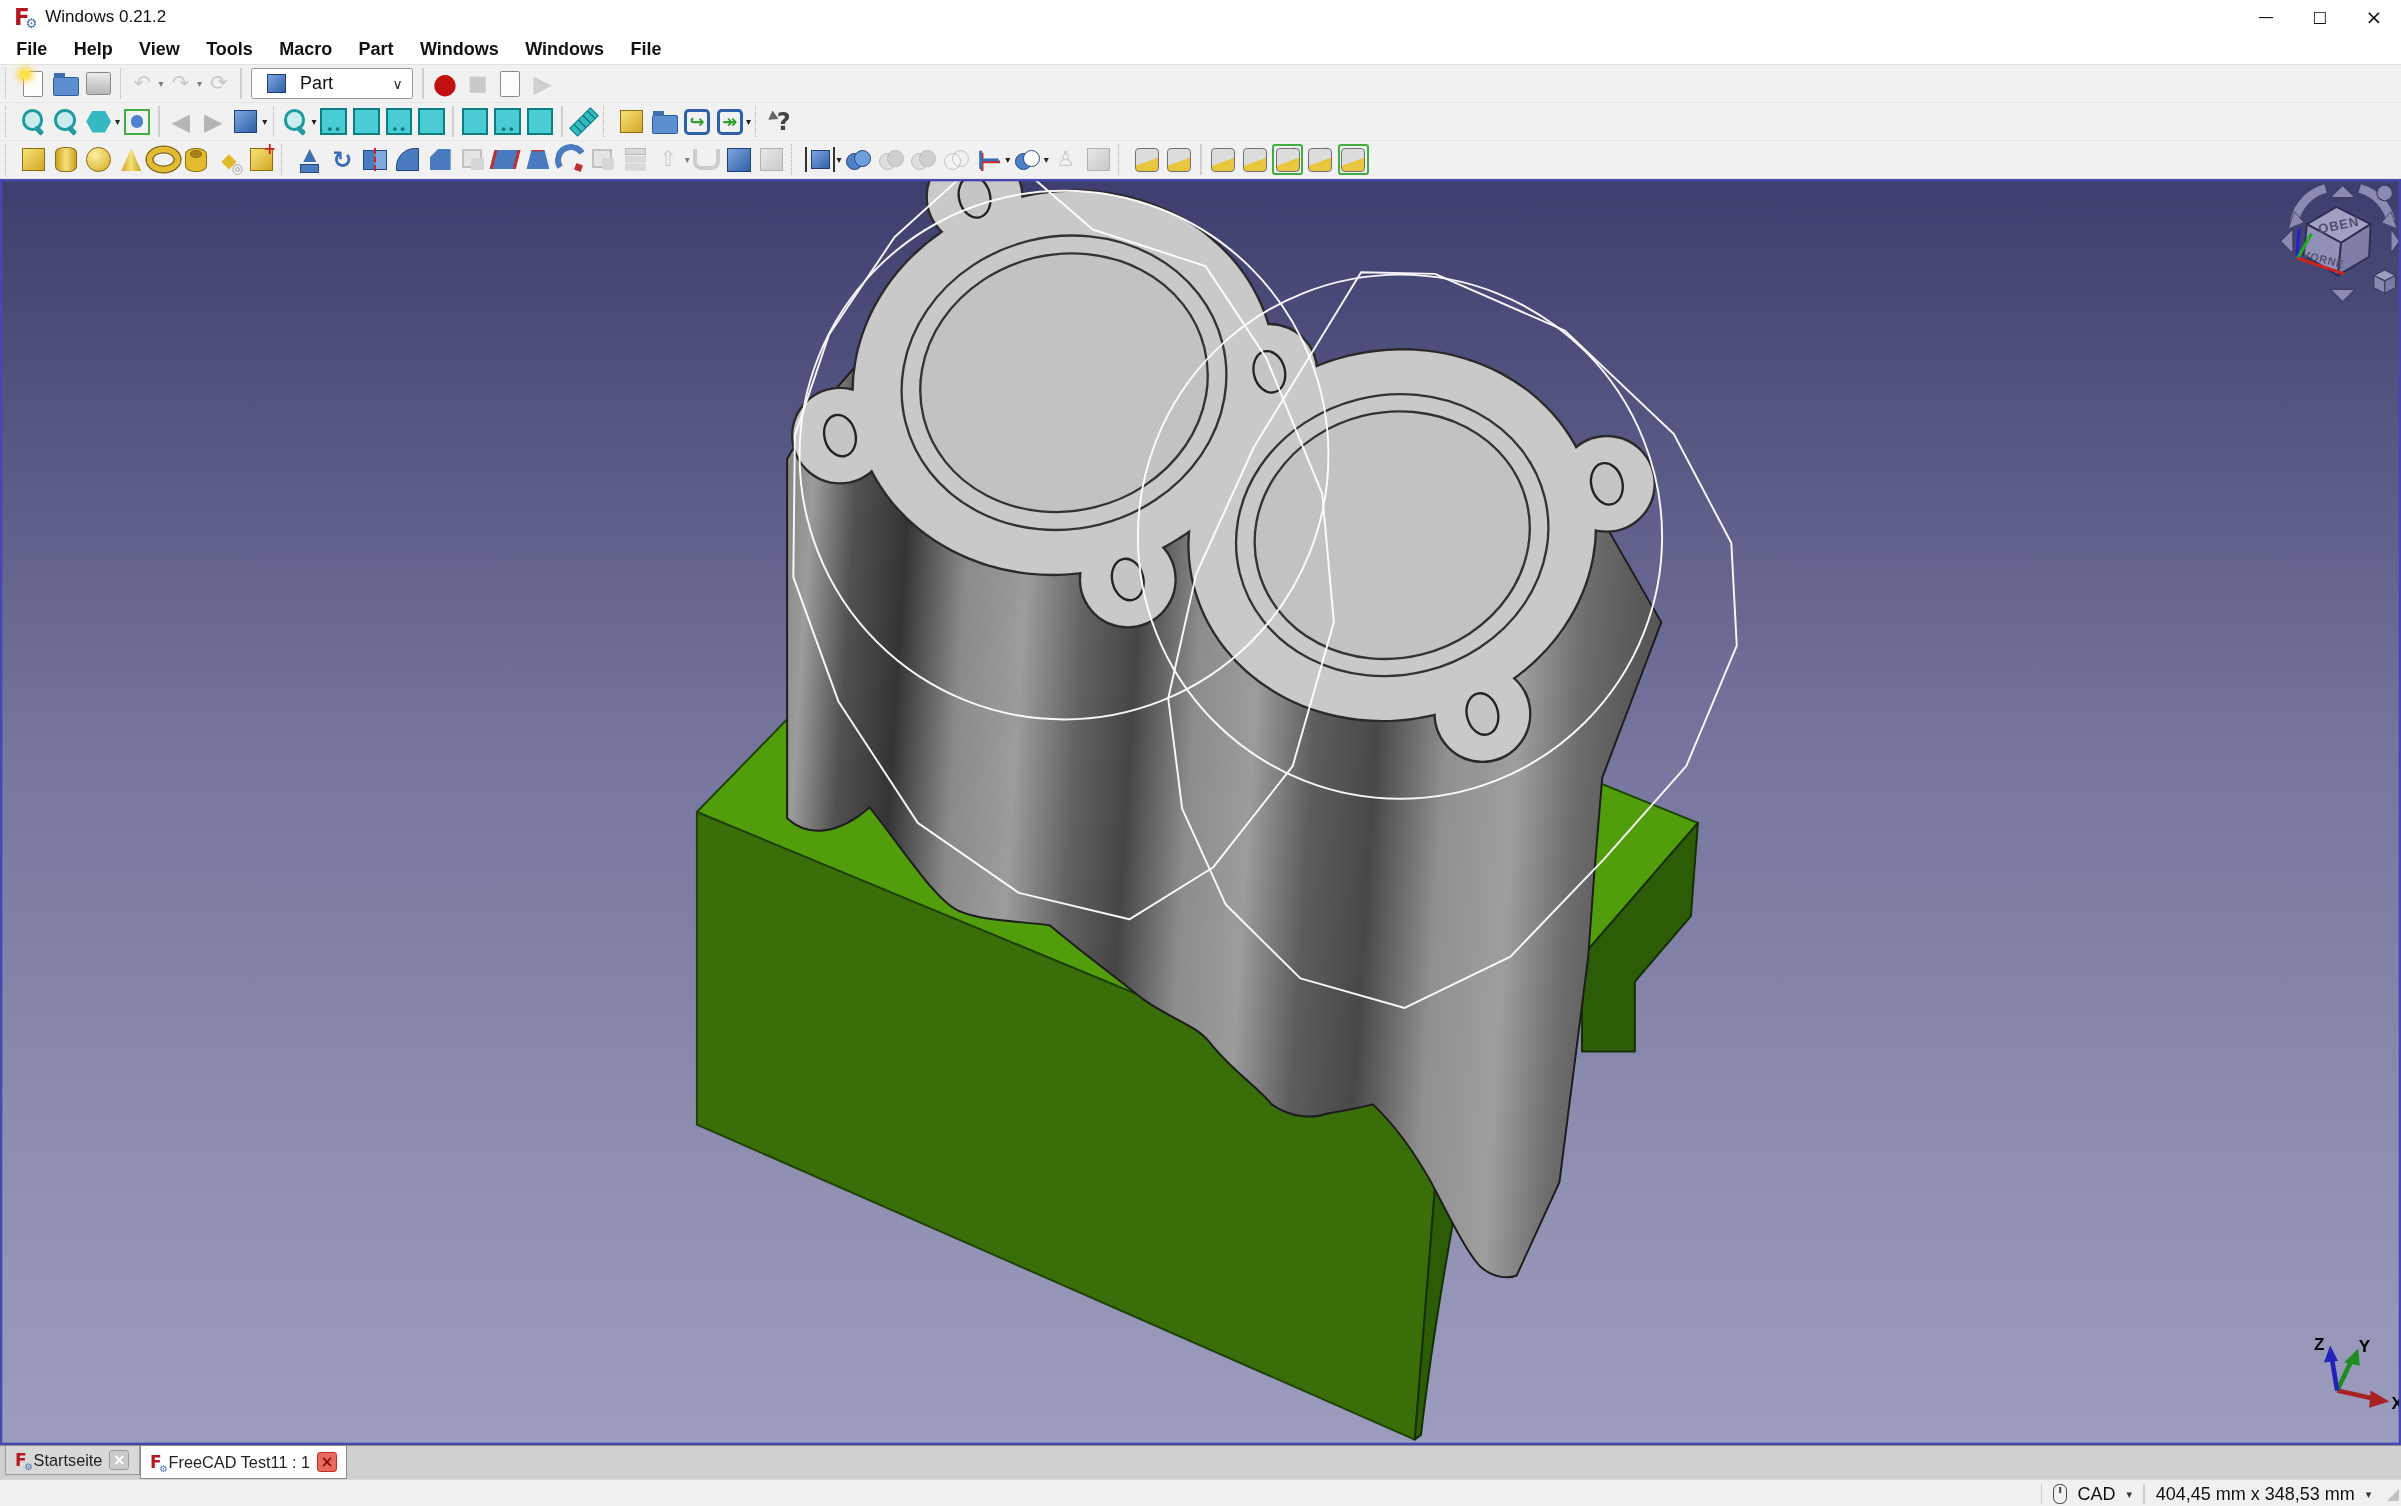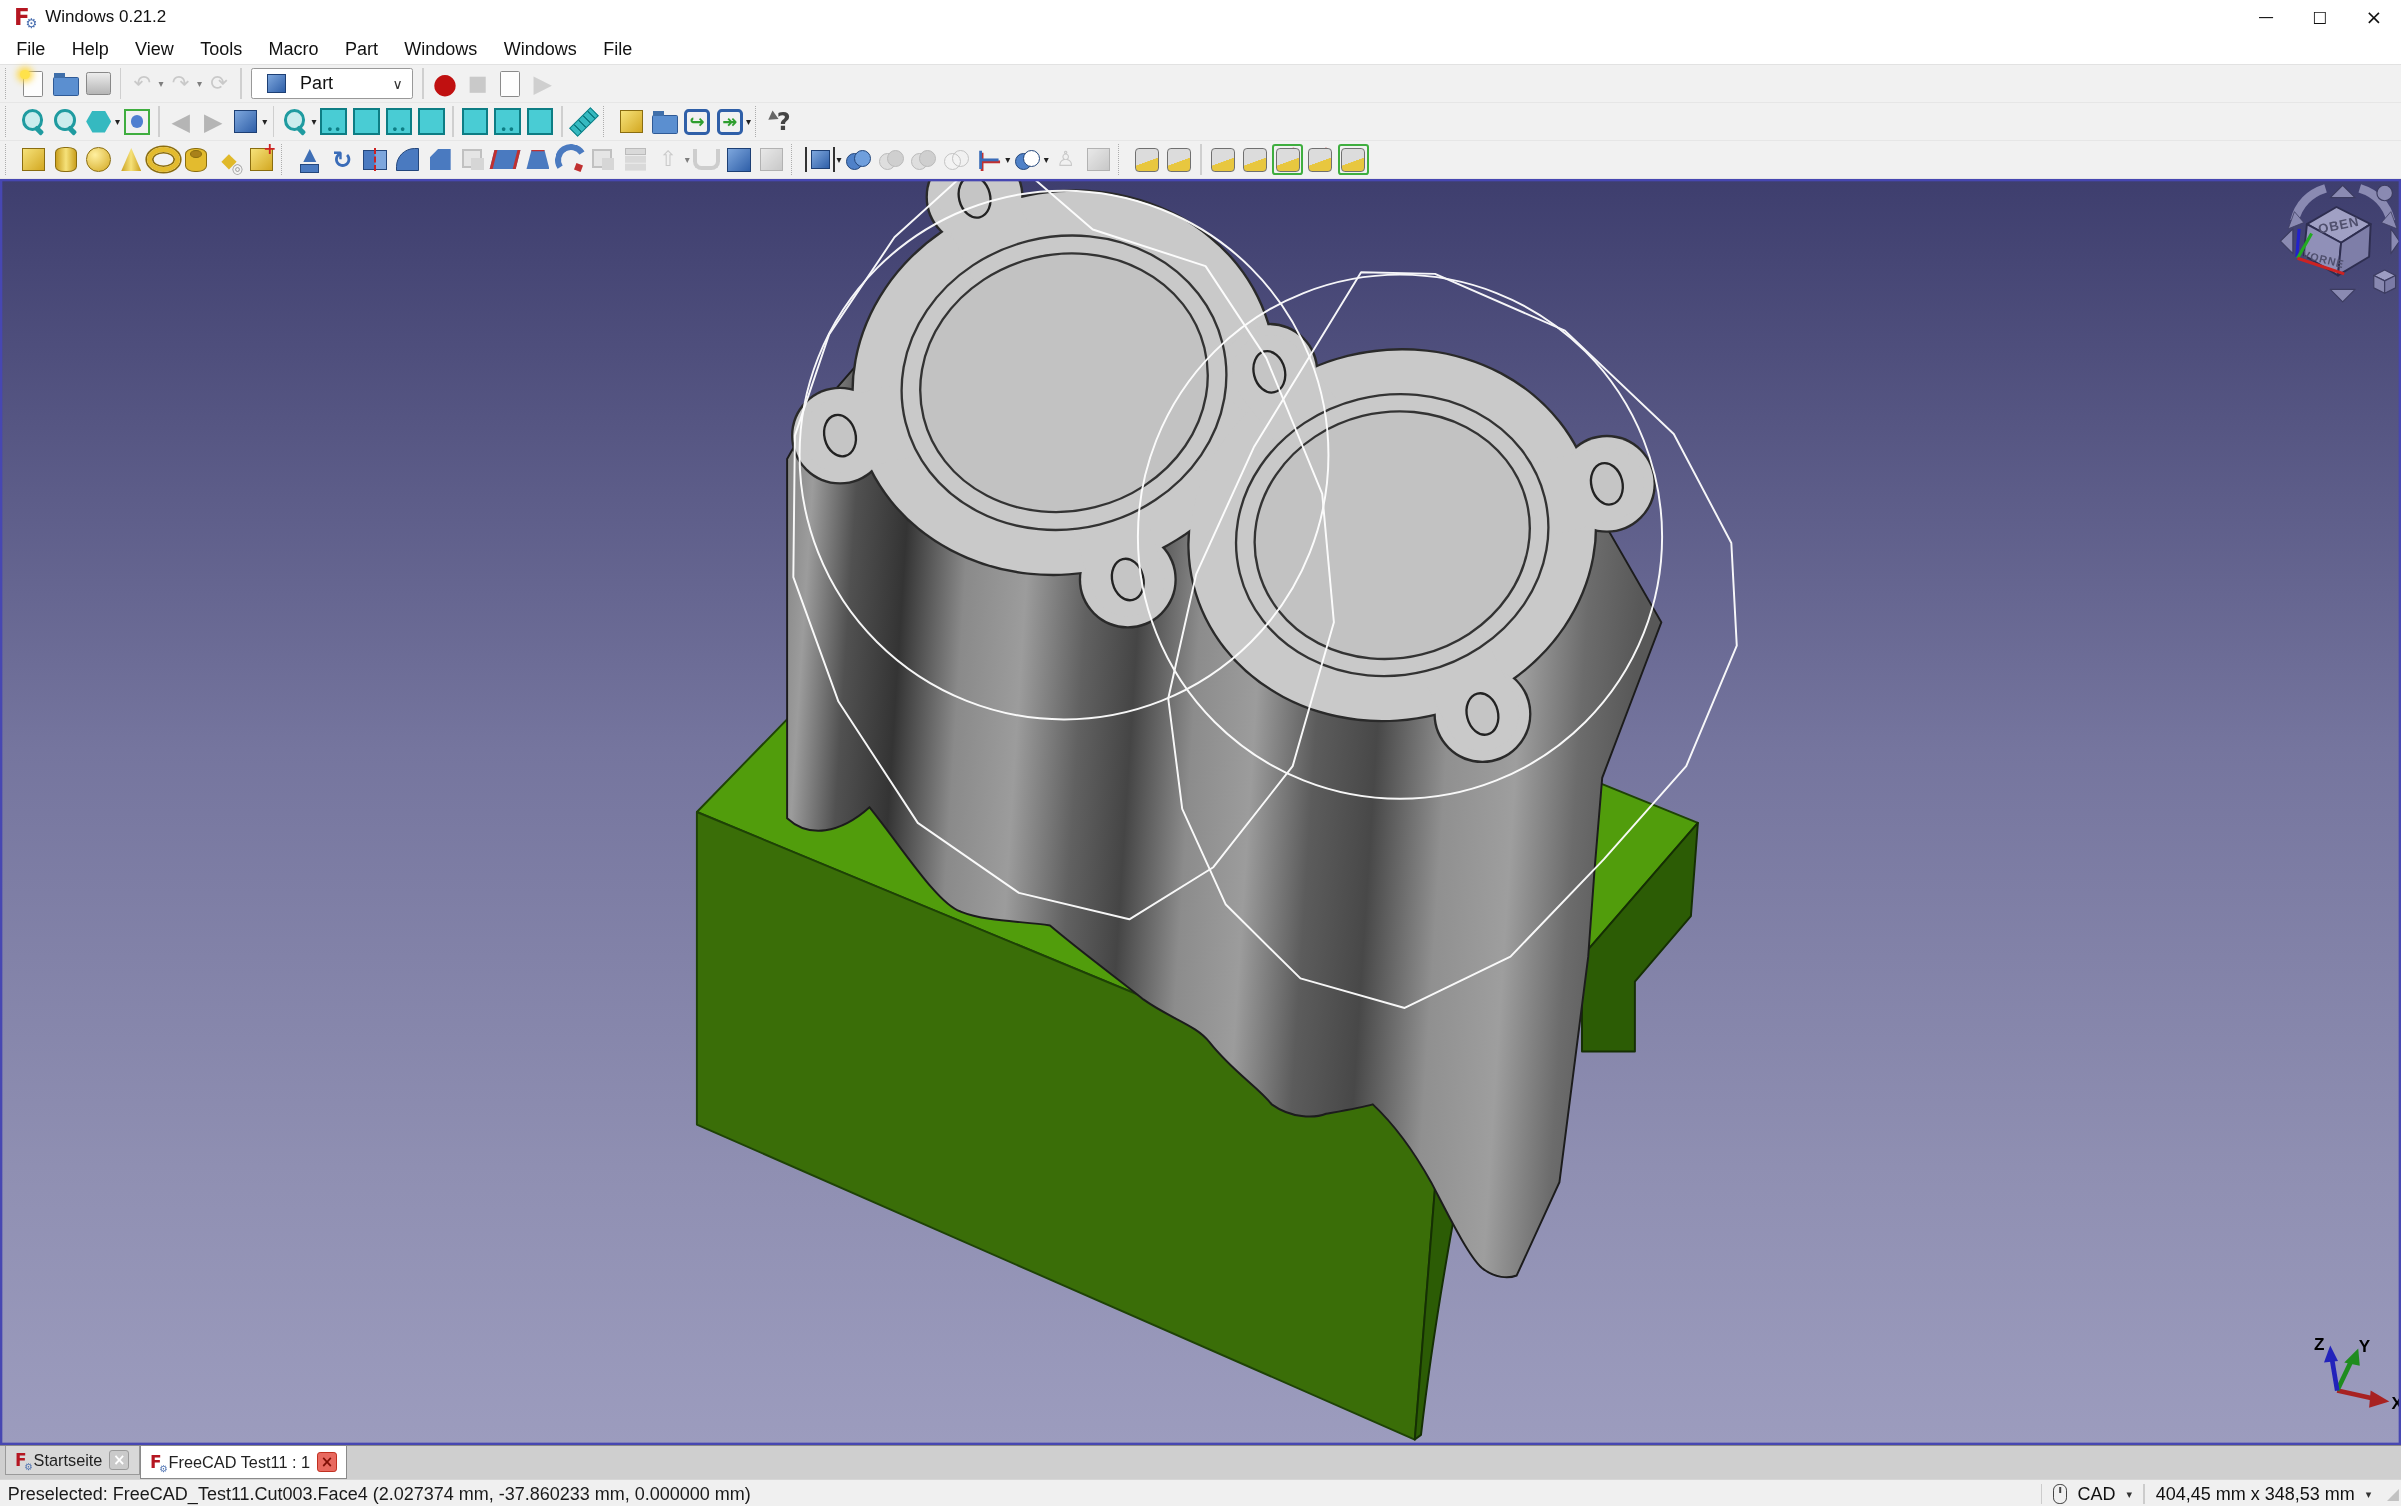--- a/index.html
+++ b/index.html
@@ -11,21 +11,21 @@
   .app-logo { width:25px; height:25px; margin-left:9.3px; position:relative;
     font:bold 23px "DejaVu Sans",sans-serif; color:#b51621; display:flex; align-items:center; justify-content:center; }
   .app-logo::after { content:"⚙"; position:absolute; right:-3.1px; bottom:-1.6px; font-size:13.2px; color:#4a6fb0; }
   .win-title { font-size:17px; color:#111; margin-left:11px; }
   #win-controls { position:absolute; right:0; top:0; height:34px; display:flex; }
   .wbtn { width:54px; height:34px; display:flex; align-items:center; justify-content:center;
     font:15.6px "DejaVu Sans",sans-serif; color:#111; }
   .wbtn.close { font-size:20px; }
 
   
-  #menubar { height:30px; background:#fff; display:flex; align-items:center; padding-left:3.1px; }
+  #menubar { height:30px; background:#fff; display:flex; align-items:center; padding-left:3.1px;font-weight:bold; }
   .menu-item { font-size:18px; color:#111; padding:0 13.2px; height:100%; display:flex; align-items:center; }
 
   
   #toolbar-area { background:#f1f1f1; border-top:0.8px solid #e2e2e2; height:115px; }
   .trow { height:38px; display:flex; align-items:center; border-bottom:0.8px solid #e6e6e6; padding-left:1.6px; }
   .thandle { width:7.8px; height:31px; border-left:1.6px dotted #adadad; margin:0 4.7px 0 3.1px; }
   .tsep { width:1.6px; height:31px; background:#cfcfcf; margin:0 4.7px; }
   .tbtn { display:flex; align-items:center; border:none; background:transparent; padding:0 0.8px; height:36px; }
   .tbtn.dis { opacity:.55; filter:grayscale(.6); }
   .dd { font:10px "DejaVu Sans",sans-serif; color:#222; margin-left:0.8px; }
@@ -616,21 +616,20 @@
       <span class="tab-close">×</span>
     </div>
     <div class="tab active">
       <span class="tab-logo">F</span>
       <span class="tab-label">FreeCAD Test11 : 1</span>
       <span class="tab-close red">×</span>
     </div>
   </div>
 
 <div id="statusbar">
-  <span id="status-msg">Preselected: FreeCAD_Test11.Cut003.Face4 (2.027374 mm, -37.860233 mm, 0.000000 mm)</span>
   <div id="status-right">
     <span class="sbar-sep"></span>
     <span class="mouse-ico"></span>
     <span class="sb-text">CAD</span>
     <span class="sb-dd">▾</span>
     <span class="sbar-sep"></span>
     <span class="sb-text">404,45 mm x 348,53 mm</span>
     <span class="sb-dd">▾</span>
     <span class="grip">◢</span>
   </div>

